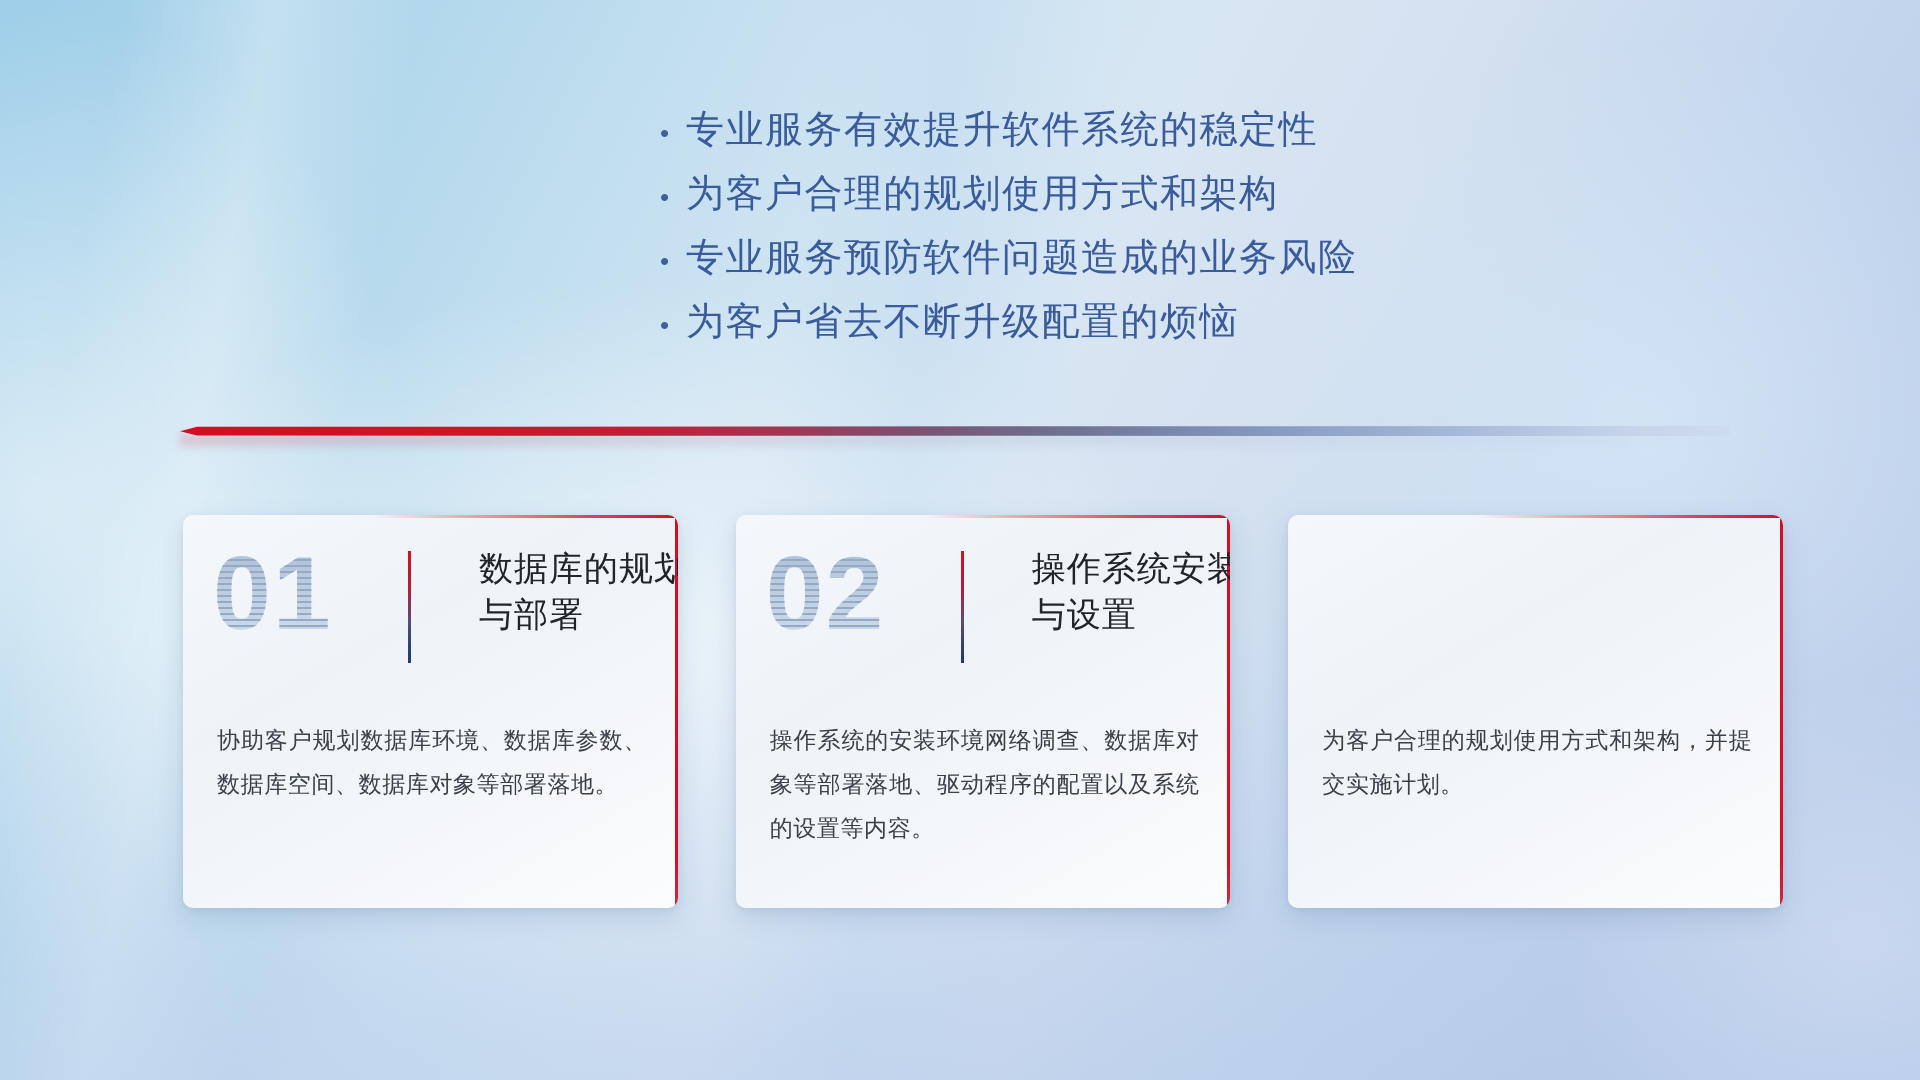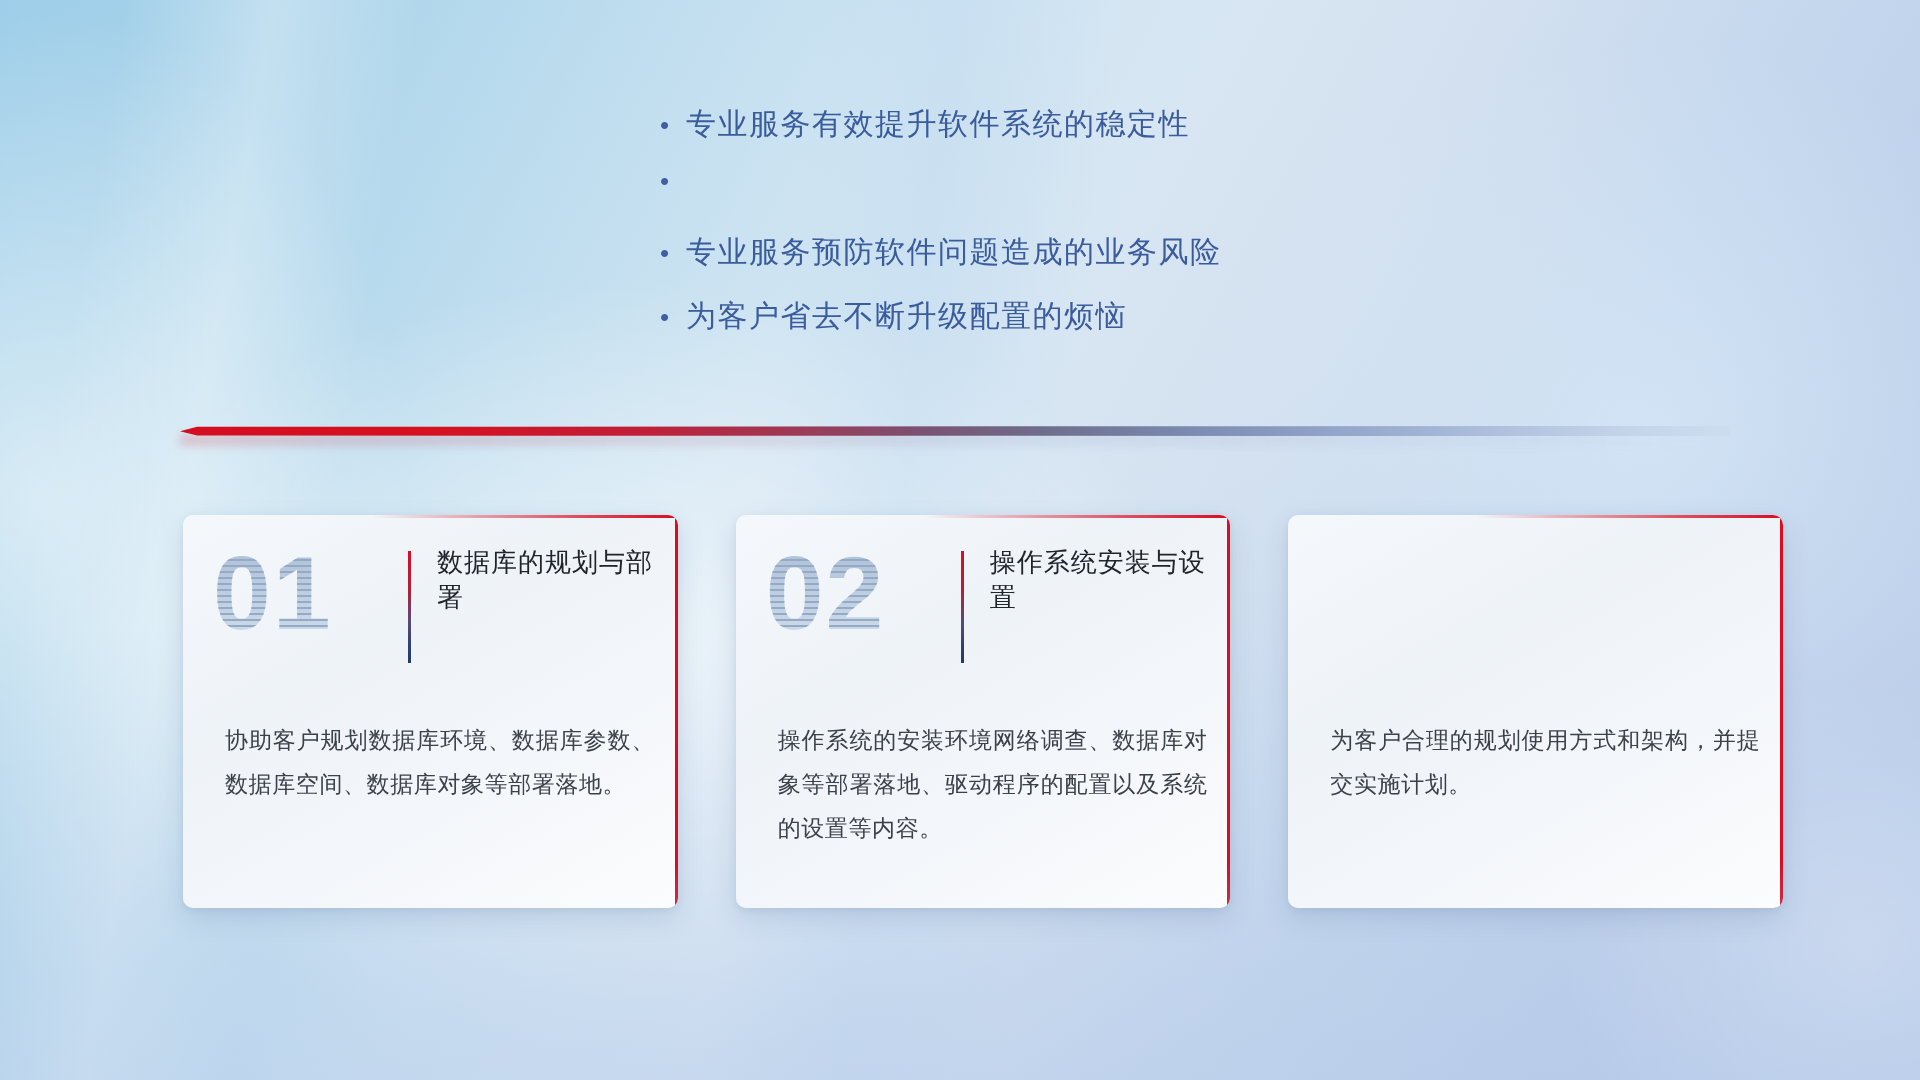--- a/index.html
+++ b/index.html
@@ -61,21 +61,21 @@
     height:64px;
   }
   .bullet-dot {
     width:26px;
     font-size:26px;
     line-height:1;
     color:#3f5f9e;
     flex:0 0 26px;
   }
   .bullet-text {
-    font-size:30px;
+    font-size:38px;
     letter-spacing:1.5px;
     color:#3a5c9c;
     font-weight:400;
     white-space:nowrap;
   }
 
   
   #divider-wrap {
     position:absolute;
     left:180px; top:424px;
@@ -170,57 +170,58 @@
     gap:26px;
   }
   .title-bar {
     width:3px;
     height:112px;
     background:linear-gradient(to bottom, #d90d22 0%, #b51d37 34%, #5d4a74 62%, #2c3f70 88%, #24386a 100%);
     flex:0 0 3px;
     margin-top:6px;
   }
   .card-title {
-    font-size:26px;
+    font-size:34px;
     line-height:1.36;
     letter-spacing:1px;
     color:#20242b;
     font-weight:400;
     width:240px;
+    margin-left:42px;
   }
   .card-body {
     position:absolute;
     left:34px; top:203px;
     width:430px;
     font-size:23px;
     line-height:1.92;
     letter-spacing:.6px;
     color:#3b4149;
     font-weight:400;
     text-align:justify;
-    margin-left:8px;
   }
 </style>
 </head>
 <body>
 
 <div class="bg-layer" id="bg-base"></div>
 <div class="bg-layer" id="bg-glow-left"></div>
 <div class="bg-layer" id="bg-glow-center"></div>
 <div class="bg-layer" id="bg-glow-right"></div>
 <div class="bg-layer" id="bg-streak"></div>
 <div class="bg-layer" id="bg-tint-bottom"></div>
 
 <ul id="bullets" style="list-style:none;">
   <li class="bullet-row">
     <span class="bullet-dot">•</span>
     <span class="bullet-text">专业服务有效提升软件系统的稳定性</span>
   </li>
   <li class="bullet-row">
     <span class="bullet-dot">•</span>
+    <span class="bullet-text">为客户合理的规划使用方式和架构</span>
   </li>
   <li class="bullet-row">
     <span class="bullet-dot">•</span>
     <span class="bullet-text">专业服务预防软件问题造成的业务风险</span>
   </li>
   <li class="bullet-row">
     <span class="bullet-dot">•</span>
     <span class="bullet-text">为客户省去不断升级配置的烦恼</span>
   </li>
 </ul>

